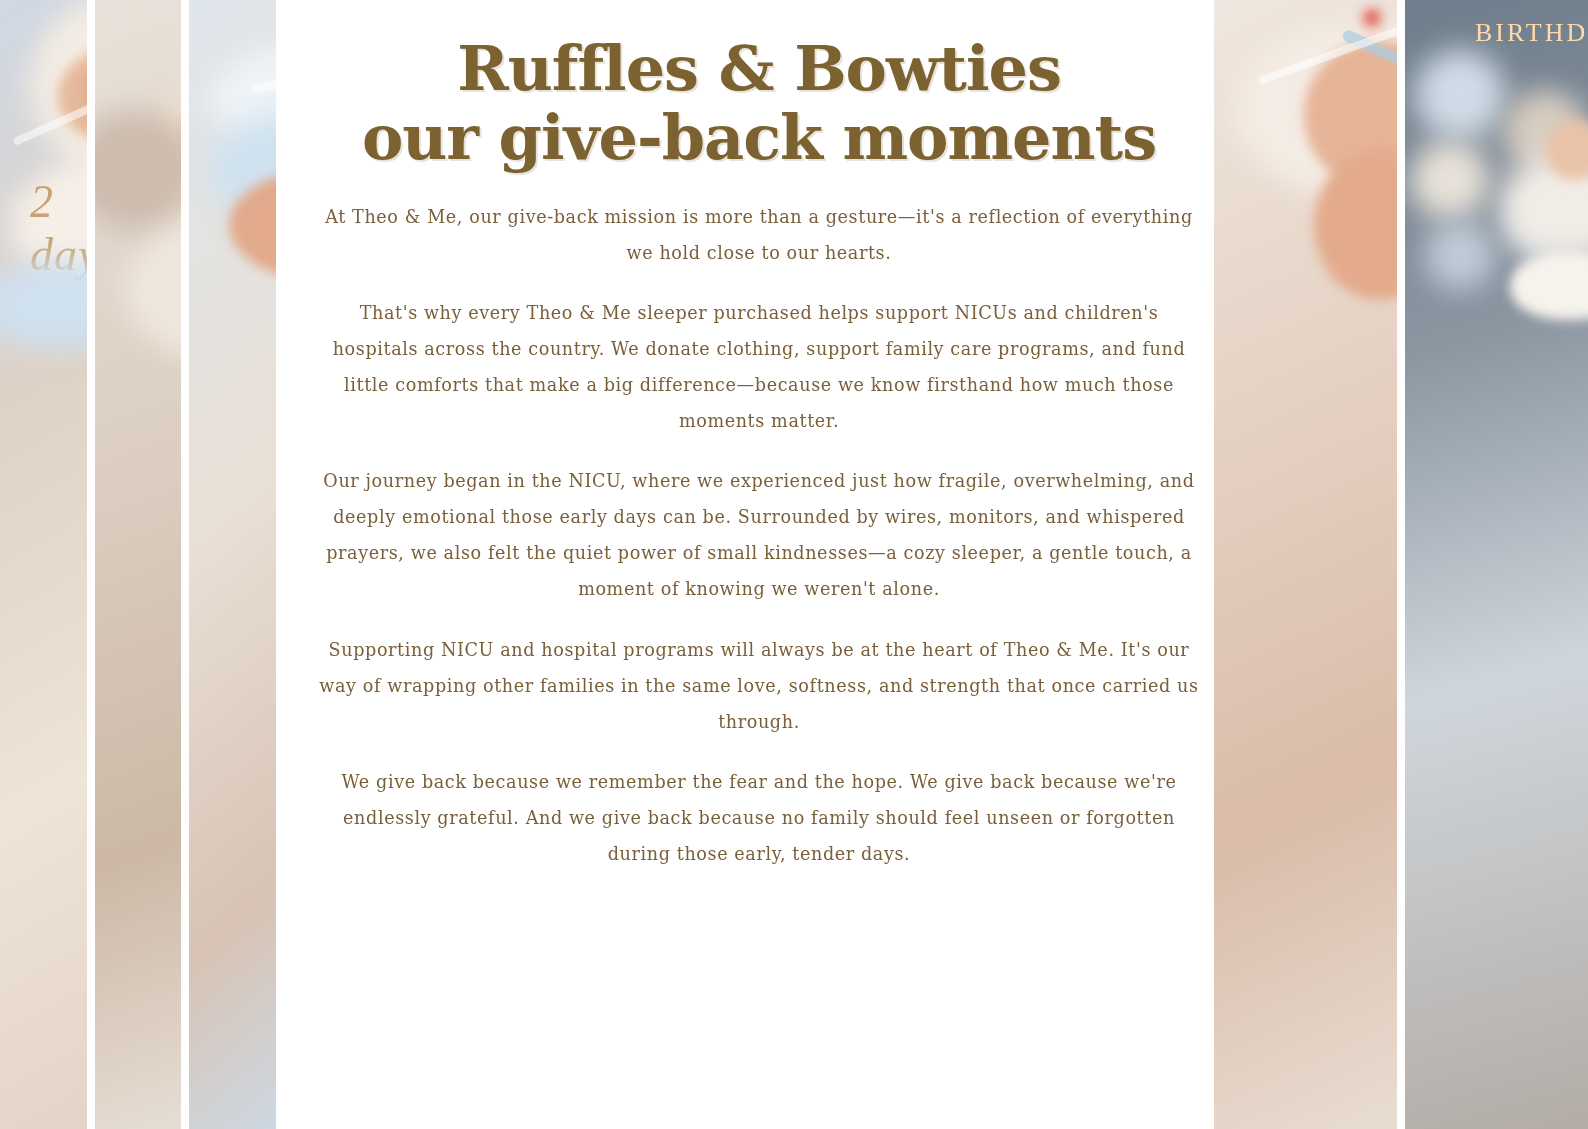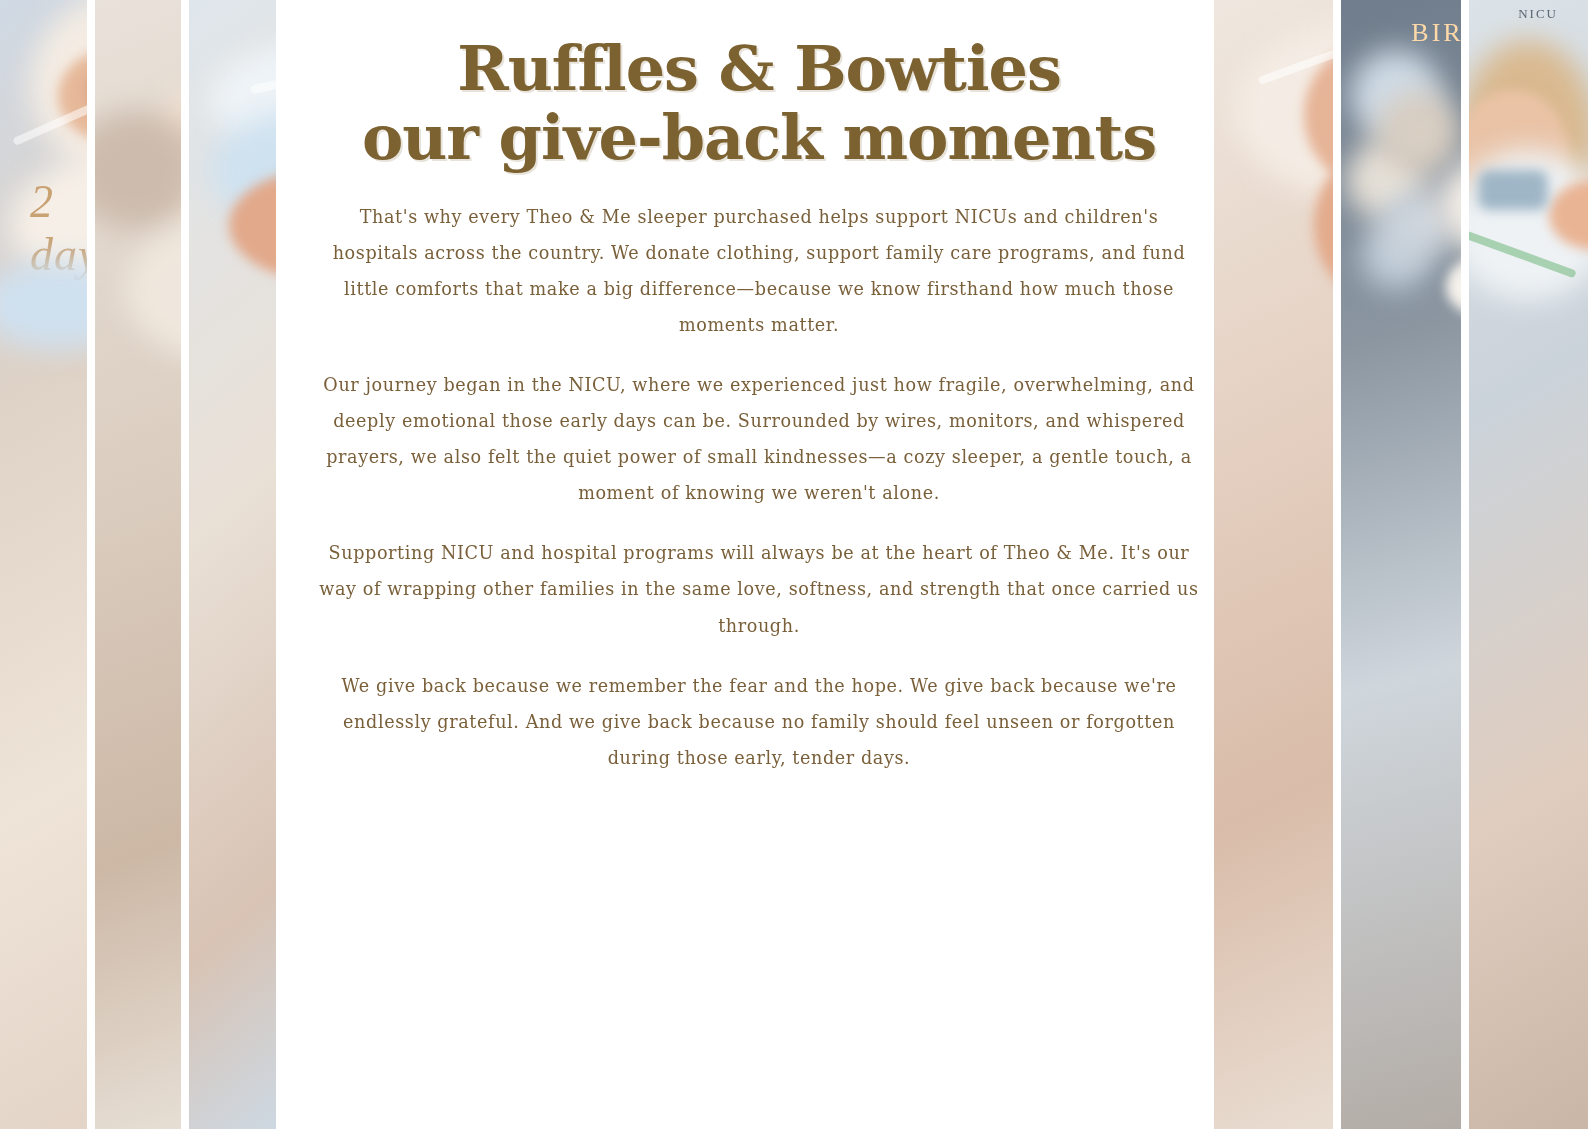--- a/index.html
+++ b/index.html
@@ -151,20 +151,21 @@
 
   </div>
 
   <div class="content">
 
     <h1 class="title">
       <span class="l1">Ruffles &amp; Bowties</span>
       <span class="l2">our give-back moments</span>
     </h1>
 
+    <p class="para">At Theo &amp; Me, our give-back mission is more than a gesture—it's a reflection of everything we hold close to our hearts.</p>
     <p class="para">That's why every Theo &amp; Me sleeper purchased helps support NICUs and children's hospitals across the country. We donate clothing, support family care programs, and fund little comforts that make a big difference—because we know firsthand how much those moments matter.</p>
     <p class="para">Our journey began in the NICU, where we experienced just how fragile, overwhelming, and deeply emotional those early days can be. Surrounded by wires, monitors, and whispered prayers, we also felt the quiet power of small kindnesses—a cozy sleeper, a gentle touch, a moment of knowing we weren't alone.</p>
     <p class="para">Supporting NICU and hospital programs will always be at the heart of Theo &amp; Me. It's our way of wrapping other families in the same love, softness, and strength that once carried us through.</p>
     <p class="para tight">We give back because we remember the fear and the hope. We give back because we're endlessly grateful. And we give back because no family should feel unseen or forgotten during those early, tender days.</p>
 
   </div>
 
   <div class="col col-right">
 
     <div class="photo p-r1">
@@ -183,26 +184,16 @@
       <div class="blob soft" style="width:80px;height:80px;left:5px;top:140px;background:#e7e1d8;"></div>
       <div class="blob soft" style="width:70px;height:70px;left:20px;top:220px;background:#bfcbd6;"></div>
       <div class="blob soft" style="width:85px;height:85px;right:0px;top:90px;background:#d8cec2;"></div>
       <div class="blob soft" style="width:70px;height:70px;right:10px;top:190px;background:#cdd5dd;"></div>
       <div class="blob soft" style="width:150px;height:110px;left:95px;top:150px;background:#f1ece6;"></div>
       <div class="blob" style="width:60px;height:60px;left:140px;top:120px;background:#e9c3a8;"></div>
       <div class="blob" style="width:120px;height:70px;left:105px;top:250px;background:#f6f2ec;border-radius:50% 50% 45% 45%;"></div>
       <div class="label" style="left:70px;top:18px;font-size:26px;color:#ffd9a8;letter-spacing:3px;">BIRTHDAY</div>
     </div>
 
-    <div class="photo p-r3">
-      <div class="base"></div>
-      <div class="blob soft" style="width:140px;height:200px;right:-10px;top:40px;background:#d9b98f;"></div>
-      <div class="blob" style="width:110px;height:120px;right:20px;top:90px;background:#eac3a6;"></div>
-      <div class="blob soft" style="width:160px;height:150px;left:-20px;top:150px;background:#eef2f5;"></div>
-      <div class="blob" style="width:90px;height:70px;left:80px;top:180px;background:#e9b494;"></div>
-      <div class="blob" style="width:70px;height:40px;right:40px;top:170px;background:#9fb6c6;border-radius:10px;"></div>
-      <div class="line" style="width:120px;height:8px;left:-10px;top:250px;transform:rotate(20deg);background:rgba(150,200,160,0.8);"></div>
-      <div class="label" style="right:30px;top:6px;font-size:13px;color:#5a6670;letter-spacing:2px;">NICU</div>
-    </div>
 
   </div>
 
 </div>
 
 </body></html>

